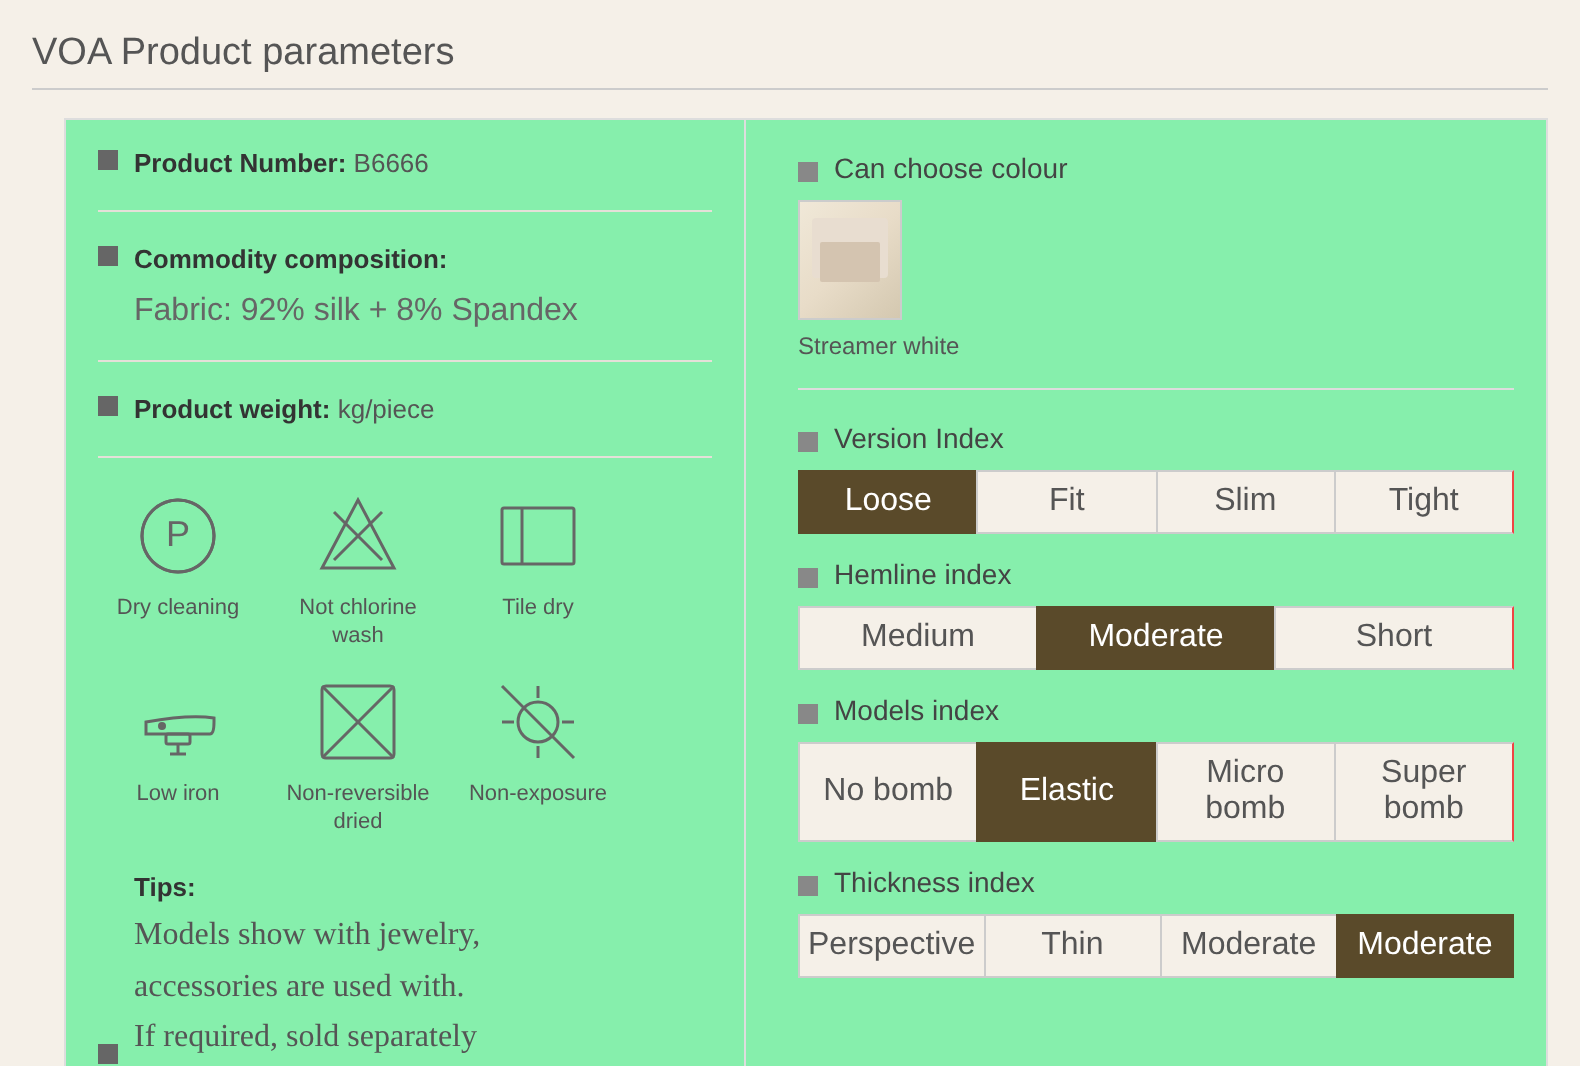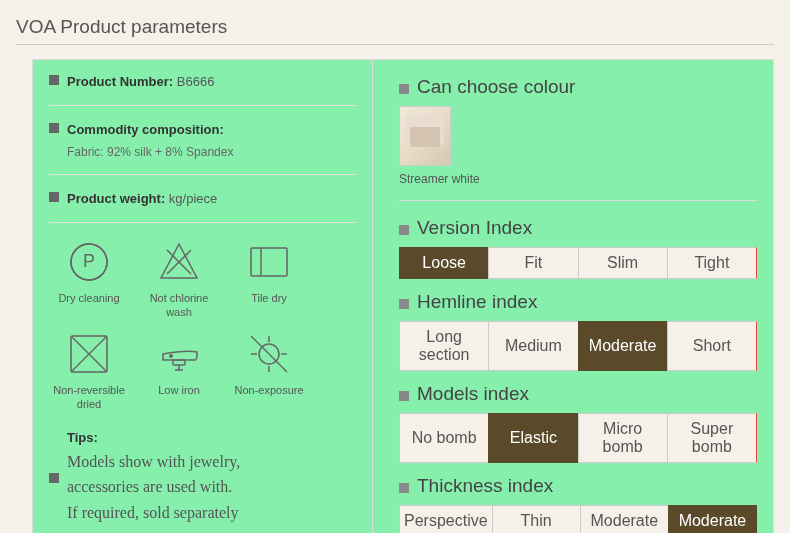--- a/index.html
+++ b/index.html
@@ -55,21 +55,21 @@
       line-height: 1.6;
     }
     .info-label {
       font-weight: bold;
       color: #333;
     }
     .info-value {
       color: #555;
     }
     .sub-text {
-      font-size: 12px;
+      font-size: 16px;
       color: #666;
       margin-top: 2px;
     }
     
     .care-icons {
       display: flex;
       flex-wrap: wrap;
       gap: 10px;
       margin: 10px 0 16px 0;
     }
@@ -95,21 +95,21 @@
       fill: none;
       stroke-width: 1.5;
     }
     .care-label {
       font-size: 11px;
       color: #555;
       line-height: 1.3;
     }
     .tips-row {
       display: flex;
-      align-items: center;
+      align-items: flex-end;
       margin-top: 4px;
     }
     .tips-text {
       font-size: 16px;
       color: #555;
       font-family: Liberation Serif, serif;
       line-height: 1.6;
     }
 
     
@@ -120,21 +120,21 @@
     .section-header {
       display: flex;
       align-items: center;
       margin-bottom: 8px;
       margin-top: 4px;
     }
     .section-header .square-icon {
       background-color: #888;
     }
     .section-title {
-      font-size: 19px;
+      font-size: 14px;
       color: #444;
       font-weight: normal;
     }
     .color-section {
       margin-bottom: 16px;
       padding-bottom: 14px;
       border-bottom: 1px solid #ddd;
     }
     .color-thumbnail {
       width: 52px;
@@ -262,39 +262,39 @@
             <rect x="4" y="8" width="36" height="28" rx="1"></rect>
             <line x1="14" y1="8" x2="14" y2="36"></line>
           </svg>
         </div>
         <span class="care-label">Tile dry</span>
       </div>
 
       <div class="care-item">
         <div class="care-icon-box">
           <svg viewBox="0 0 44 44">
-            <rect x="4" y="4" width="36" height="36" rx="2"></rect>
-            <line x1="4" y1="4" x2="40" y2="40" stroke="#666" stroke-width="1.5"></line>
-            <line x1="40" y1="4" x2="4" y2="40" stroke="#666" stroke-width="1.5"></line>
-          </svg>
-        </div>
-        <span class="care-label">Non-reversible dried</span>
-      </div>
-
-      <div class="care-item">
-        <div class="care-icon-box">
-          <svg viewBox="0 0 44 44">
             <path d="M6,28 L38,28 Q40,28 40,22 L40,20 Q28,18 6,22 Z"></path>
             <rect x="16" y="28" width="12" height="5" rx="1"></rect>
             <line x1="22" y1="33" x2="22" y2="38"></line>
             <line x1="18" y1="38" x2="26" y2="38"></line>
             <circle cx="14" cy="24" r="2" fill="#666" stroke="none"></circle>
           </svg>
         </div>
         <span class="care-label">Low iron</span>
+      </div>
+
+      <div class="care-item">
+        <div class="care-icon-box">
+          <svg viewBox="0 0 44 44">
+            <rect x="4" y="4" width="36" height="36" rx="2"></rect>
+            <line x1="4" y1="4" x2="40" y2="40" stroke="#666" stroke-width="1.5"></line>
+            <line x1="40" y1="4" x2="4" y2="40" stroke="#666" stroke-width="1.5"></line>
+          </svg>
+        </div>
+        <span class="care-label">Non-reversible dried</span>
       </div>
 
       <div class="care-item">
         <div class="care-icon-box">
           <svg viewBox="0 0 44 44">
             <circle cx="22" cy="22" r="10"></circle>
             <line x1="22" y1="4" x2="22" y2="10"></line>
             <line x1="22" y1="34" x2="22" y2="40"></line>
             <line x1="4" y1="22" x2="10" y2="22"></line>
             <line x1="34" y1="22" x2="40" y2="22"></line>
@@ -341,21 +341,20 @@
         <button class="btn-option">Tight</button>
       </div>
     </div>
 
     <div class="index-section">
       <div class="section-header">
         <div class="square-icon"></div>
         <span class="section-title">Hemline index</span>
       </div>
       <div class="btn-group">
-        <button class="btn-option">Long section</button>
         <button class="btn-option">Medium</button>
         <button class="btn-option active">Moderate</button>
         <button class="btn-option">Short</button>
       </div>
     </div>
 
     <div class="index-section">
       <div class="section-header">
         <div class="square-icon"></div>
         <span class="section-title">Models index</span>

